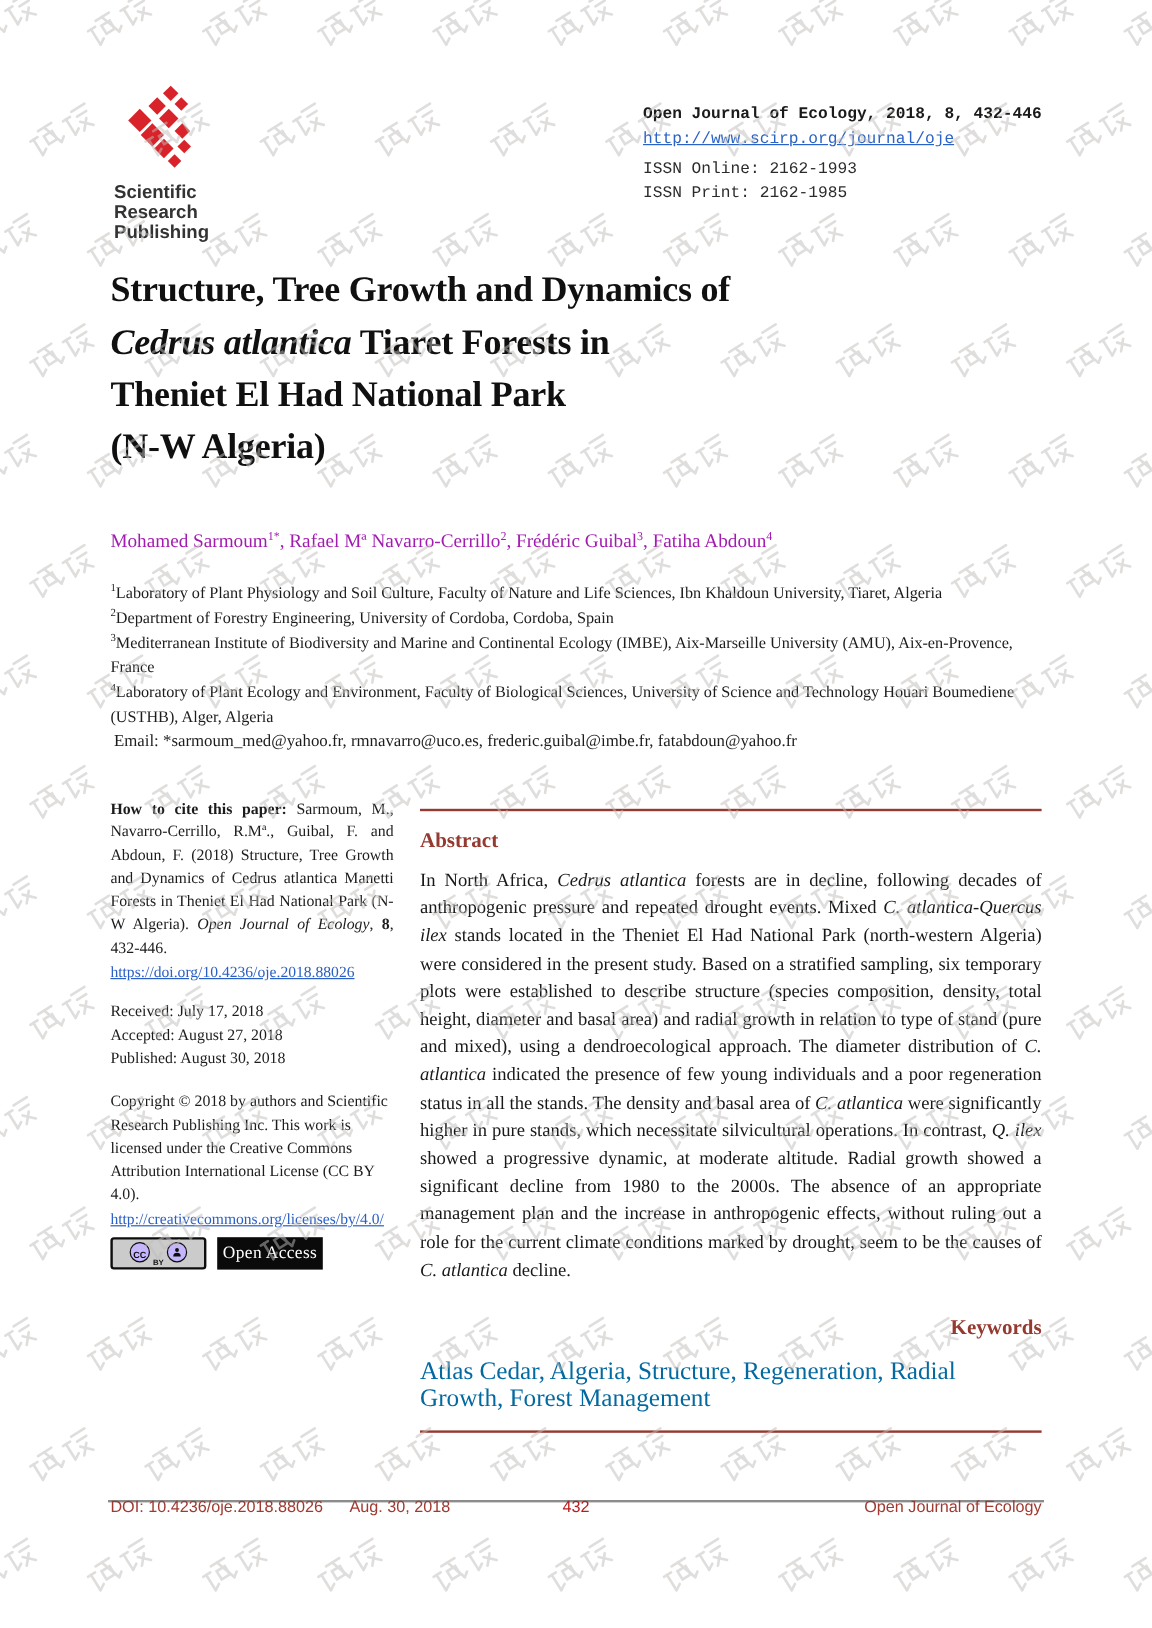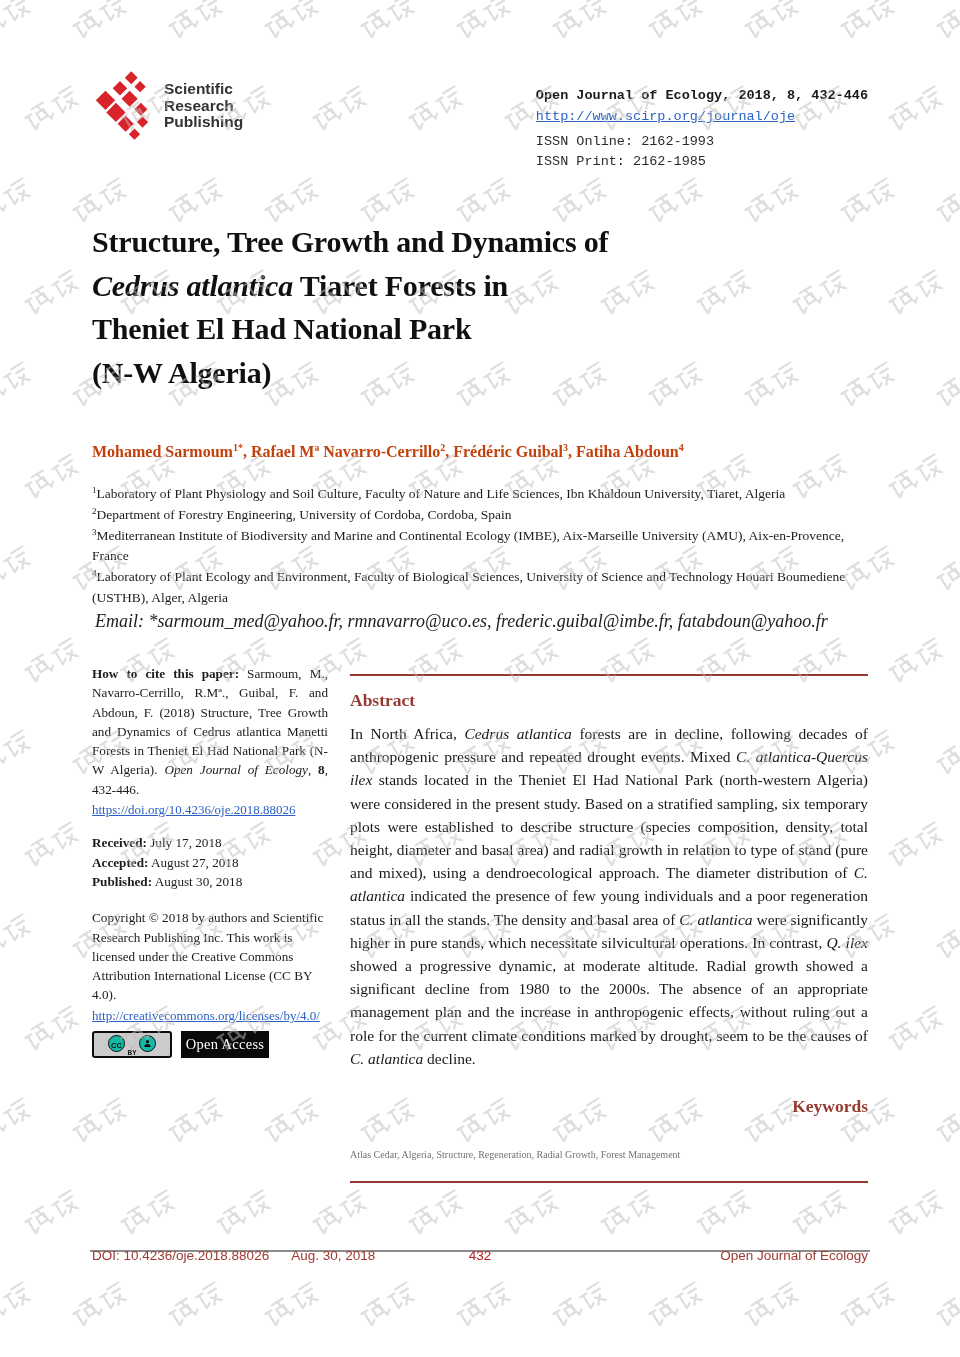--- a/index.html
+++ b/index.html
@@ -3,58 +3,58 @@
 <meta charset="utf-8">
 <style>
   html,body{margin:0;padding:0;background:#ffffff;}
   .page{position:relative;width:960px;height:1357px;background:#fff;overflow:hidden;
         font-family:"Liberation Serif",serif;color:#1a1a1a;}
   .content{position:relative;z-index:1;}
   
   .wm-layer{position:absolute;left:0;top:0;width:960px;height:1357px;z-index:3;pointer-events:none;opacity:.5;}
 
   
-  .logo{position:absolute;left:95px;top:70px;display:flex;gap:11px;align-items:center;}
+  .logo{position:absolute;left:95px;top:70px;display:flex;gap:11px;align-items:center;flex-direction:column;}
   .brand{font-family:"Liberation Sans",sans-serif;font-weight:bold;font-size:15.5px;line-height:16.5px;color:#333;}
   .header-right{position:absolute;right:92px;top:88px;font-family:Liberation Mono, monospace;}
   .journal-ref{font-weight:bold;font-size:13.5px;color:#1a1a1a;margin-bottom:6px;}
   .header-link{font-size:13.5px;color:#2a62c5;text-decoration:underline;margin-bottom:8px;display:block;}
   .issn{font-size:13.5px;color:#2b2b2b;line-height:20px;}
 
   
   .title{position:absolute;left:92px;top:220px;font-size:30px;font-weight:bold;line-height:43.5px;color:#101010;letter-spacing:-.2px;}
-  .authors{position:absolute;left:92px;top:443px;font-size:16px;font-weight:bold;color:#c2410c;}
+  .authors{position:absolute;left:92px;top:443px;font-size:16px;font-weight:normal;color:#a21caf;}
   .authors sup{font-size:10px;}
   .affils{position:absolute;left:92px;top:484px;width:778px;font-size:13.5px;line-height:20.8px;color:#1c1c1c;}
   .affils sup{font-size:9px;}
-  .email{position:absolute;left:95px;top:611px;font-size:18px;color:#1c1c1c;font-style:italic;}
+  .email{position:absolute;left:95px;top:611px;font-size:14px;color:#1c1c1c;}
 
   
   .sidebar{position:absolute;left:92px;top:664px;width:236px;font-size:13.2px;line-height:19.3px;color:#1c1c1c;}
   .cite{text-align:justify;}
   .side-link{display:block;color:#2a5fc4;text-decoration:underline;font-size:13px;margin-top:1px;word-break:break-all;}
   .dates{margin-top:14px;}
-  .dates b{font-weight:bold;text-align:right;}
+  .dates b{font-weight:normal;text-align:right;}
   .copyright{margin-top:17px;}
   .badges{margin-top:6px;display:flex;gap:9px;align-items:center;}
   .cc-badge{width:80px;height:27px;background:#cbcbcb;border:2px solid #0d0d0d;border-radius:3px;
             position:relative;display:flex;align-items:flex-start;justify-content:center;gap:14px;padding-top:2px;box-sizing:border-box;}
   .cc-circle{width:15px;height:15px;border:1.8px solid #0d0d0d;border-radius:50%;display:grid;place-items:center;
-             font-family:"Liberation Sans",sans-serif;font-weight:bold;font-size:7.5px;color:#0d0d0d;background:#14b8a6;}
+             font-family:"Liberation Sans",sans-serif;font-weight:bold;font-size:7.5px;color:#0d0d0d;background:#c4b5fd;}
   .cc-by{position:absolute;bottom:0px;left:0;right:0;text-align:center;font-family:"Liberation Sans",sans-serif;
          font-size:6.5px;font-weight:bold;color:#0d0d0d;line-height:7px;}
   .oa-badge{width:88px;height:27px;background:#0a0a0a;color:#fff;display:grid;place-items:center;
             font-family:"Liberation Serif",serif;font-size:14.5px;letter-spacing:.3px;}
 
   
   .main-col{position:absolute;left:350px;top:674px;width:518px;}
   .rule-red{border:0;border-top:2.5px solid #943a30;margin:0;}
   .sec-heading{font-size:17.5px;font-weight:bold;color:#943a30;margin-top:14px;}
   .abstract-body{margin-top:11px;font-size:15.5px;line-height:23.2px;text-align:justify;color:#181818;}
-  .keywords-body{margin-top:26px;font-size:10px;line-height:23.2px;color:#737373;}
+  .keywords-body{margin-top:14px;font-size:21px;line-height:23.2px;color:#0369a1;}
   .kw-heading{margin-top:26px;text-align:right;}
   .bottom-rule{margin-top:15px;}
 
   
   .footer-rule{position:absolute;left:90px;top:1242px;width:780px;border:0;border-top:2px solid #8c8c8c;}
   .footer{position:absolute;left:92px;top:1248px;width:776px;height:20px;font-family:"Liberation Sans",sans-serif;font-size:13.5px;}
   .f-left{position:absolute;left:0;top:0;color:#a03a31;}
   .f-date{margin-left:22px;}
   .f-center{position:absolute;left:0;right:0;text-align:center;color:#b91c1c;top:0;}
   .f-right{position:absolute;right:0;top:0;color:#a03a31;}

